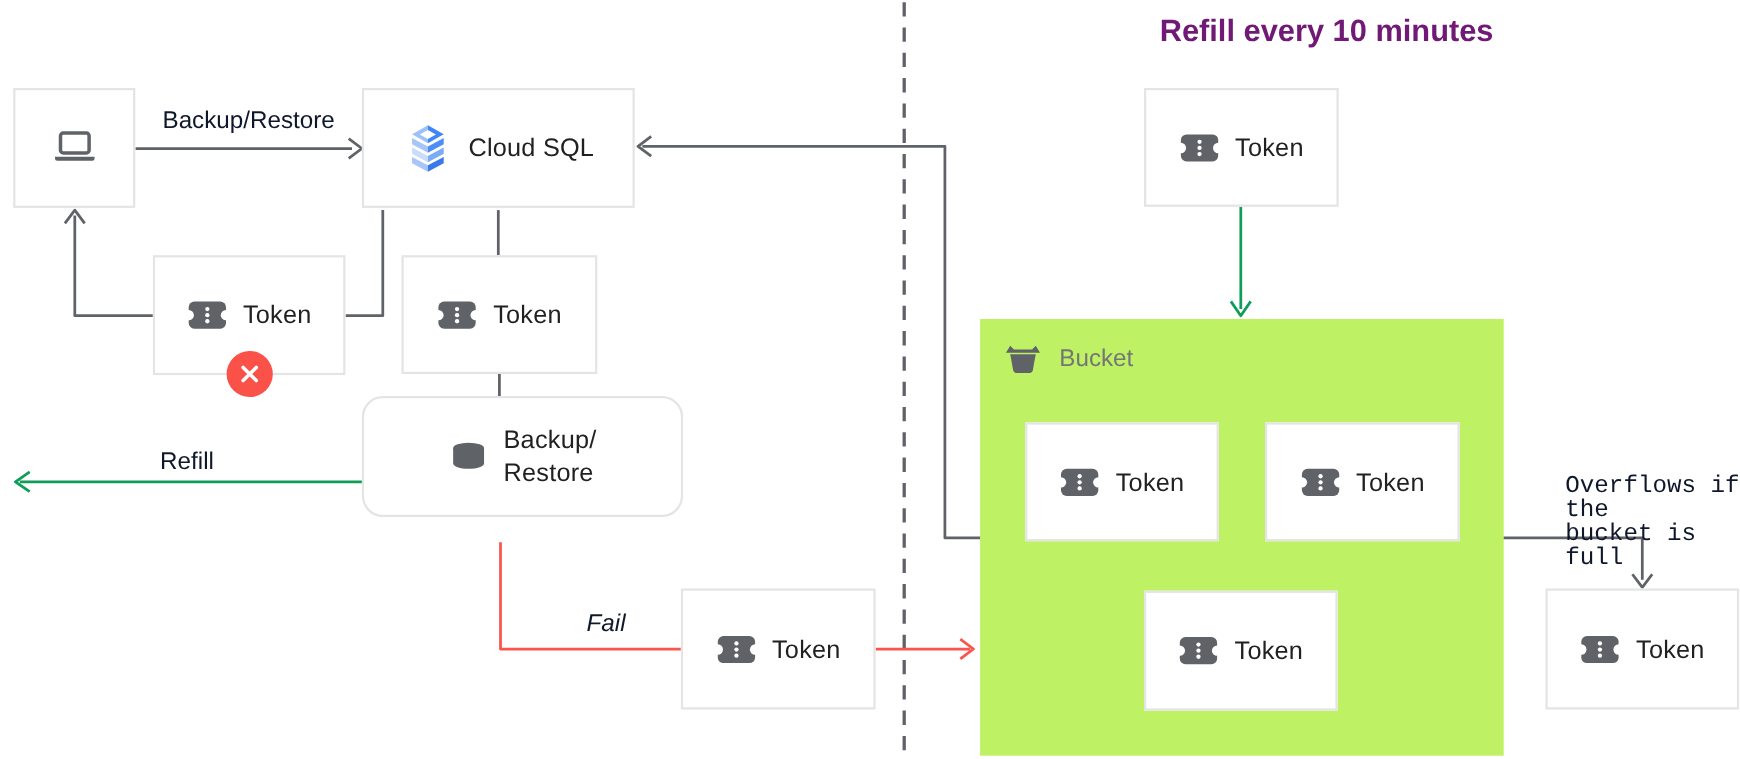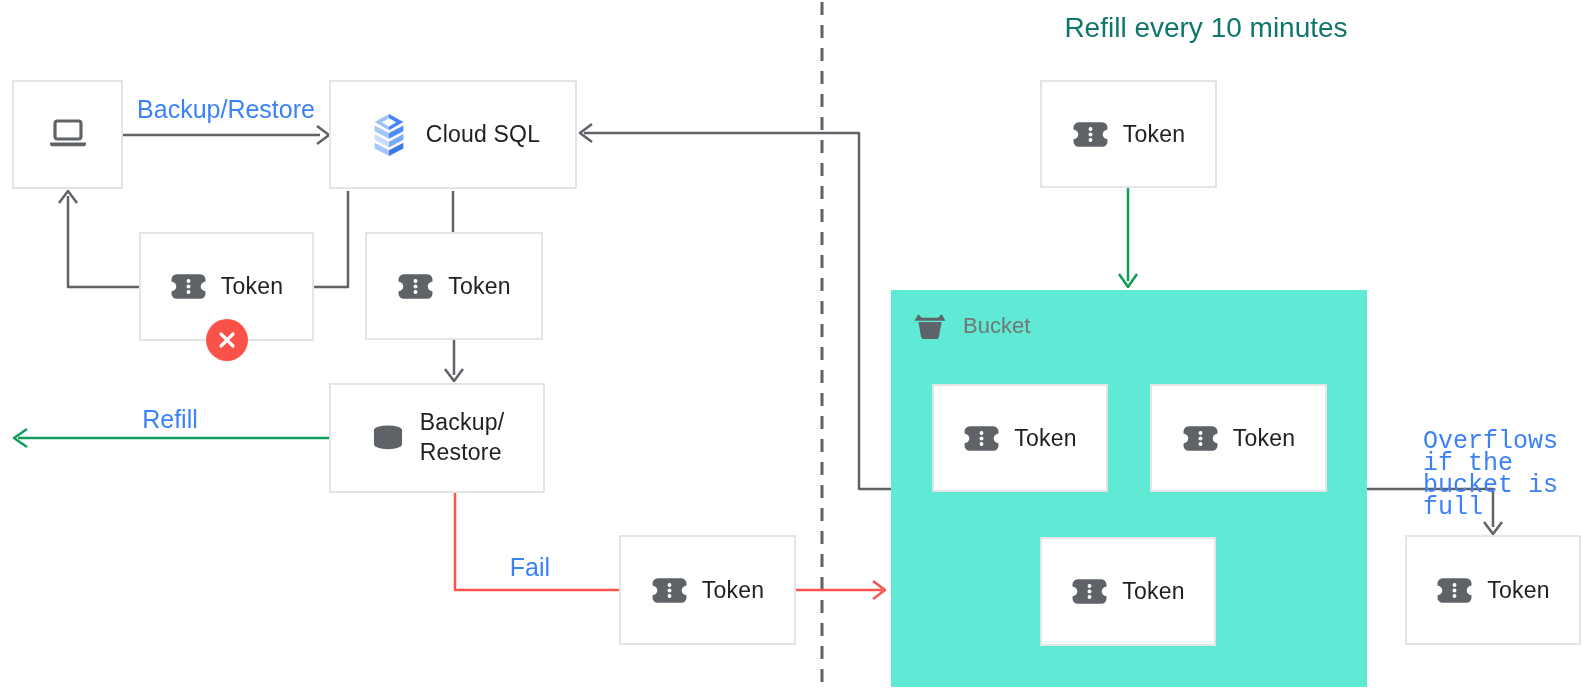--- a/index.html
+++ b/index.html
@@ -6,27 +6,27 @@
   .canvas{position:relative;width:1582px;height:690px;background:#ffffff;
           font-family:"Liberation Sans",sans-serif;overflow:hidden;}
   svg.defs{position:absolute;width:0;height:0;}
   .wires{position:absolute;left:0;top:0;z-index:1;}
   .node{position:absolute;background:#fff;border:2px solid #E4E4E4;box-sizing:border-box;
         display:flex;align-items:center;justify-content:center;gap:14px;
         font-size:23px;color:#212121;z-index:2;}
   .node .lbl{letter-spacing:.2px;}
   .g-icon{color:#5F6368;flex:0 0 auto;}
   .bucket{position:absolute;left:891px;top:290px;width:476px;height:397px;
-          background:#5eead4;z-index:0;}
+          background:#bef264;z-index:0;}
   .bucket-head{position:absolute;left:21px;top:20px;display:flex;align-items:center;gap:15px;
                color:#757575;font-size:22px;}
-  .gray-label{position:absolute;color:#3b82f6;font-size:25px;z-index:2;line-height:22px;}
+  .gray-label{position:absolute;color:#0f172a;font-size:22px;z-index:2;line-height:22px;}
   .center{text-align:center;}
   .title{position:absolute;left:1020px;top:12px;width:372px;text-align:center;
-         font-size:28px;font-weight:normal;color:#0f766e;z-index:2;}
+         font-size:28px;font-weight:bold;color:#701a75;z-index:2;}
   .multiline{white-space:pre-line;}
   .backup-lines{text-align:left;line-height:1.3;}
   .badge{position:absolute;left:206px;top:319px;width:42px;height:42px;border-radius:50%;
          background:#FA5149;display:flex;align-items:center;justify-content:center;z-index:3;}
 </style>
 </head>
 <body>
 
 <div class="canvas">
 
@@ -134,21 +134,21 @@
     <span class="lbl">Token</span>
   </div>
 
   <div class="node" style="left:365px;top:232px;width:178px;height:108px;">
     <svg class="g-icon" width="37" height="31">
         <use href="#icon-token"></use>
       </svg>
     <span class="lbl">Token</span>
   </div>
 
-  <div class="node" style="left:329px;top:383px;width:216px;height:110px;">
+  <div class="node" style="left:329px;top:360px;width:292px;height:110px;border-radius:19px;">
     <svg class="g-icon" width="36" height="31">
         <use href="#icon-db"></use>
       </svg>
     <span class="lbl multiline backup-lines">Backup/
 Restore</span>
   </div>
 
   <div class="node" style="left:619px;top:535px;width:177px;height:110px;">
     <svg class="g-icon" width="37" height="31">
         <use href="#icon-token"></use>
@@ -172,17 +172,17 @@
 
   <div class="badge">
     <svg width="18" height="18" viewBox="0 0 18 18">
       <path d="M3,3 L15,15 M15,3 L3,15" stroke="#fff" stroke-width="3.2" stroke-linecap="round" fill="none"></path>
     </svg>
   </div>
 
   <div class="title">Refill every 10 minutes</div>
   <div class="gray-label center" style="left:126px;top:98px;width:200px;">Backup/Restore</div>
   <div class="gray-label center" style="left:95px;top:408px;width:150px;">Refill</div>
-  <div class="gray-label center" style="left:480px;top:556px;width:100px;">Fail</div>
+  <div class="gray-label center" style="left:501px;top:556px;width:100px;font-style:italic;">Fail</div>
   <div class="gray-label multiline" style="left:1423px;top:431px;width:160px;font-family:Liberation Mono, monospace;">Overflows if the
 bucket is full</div>
 
 </div>
 
 </body></html>

